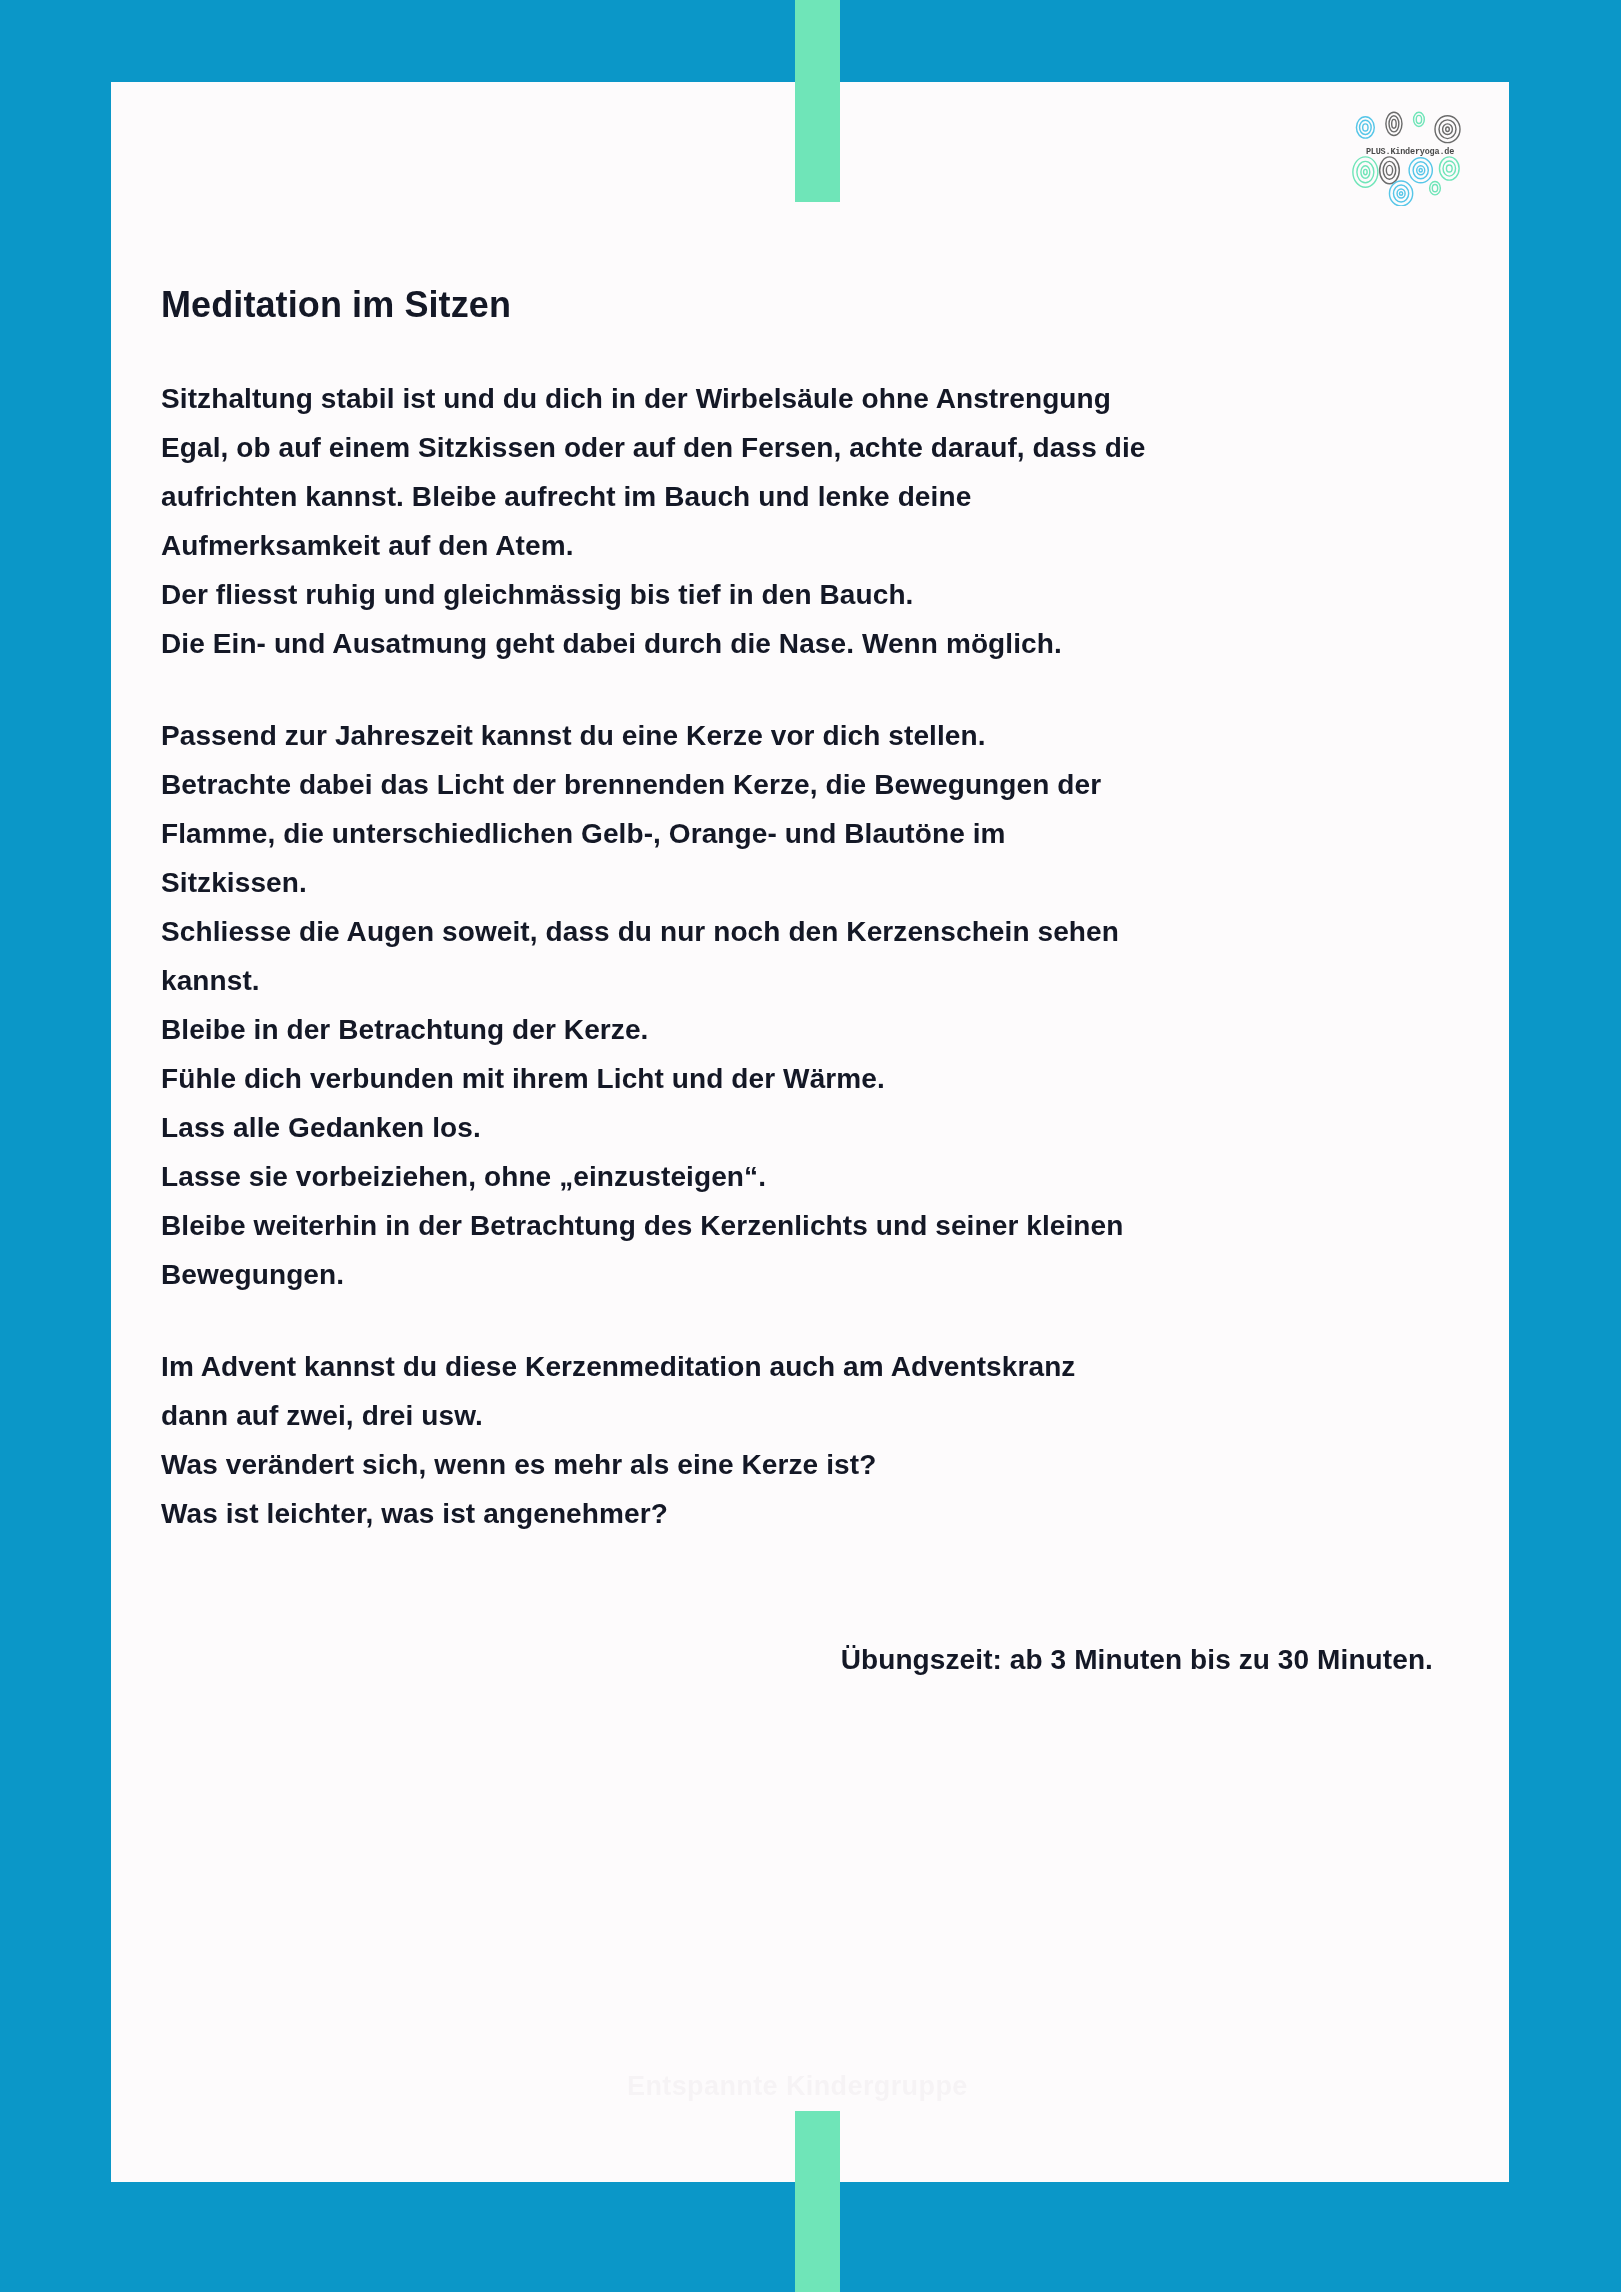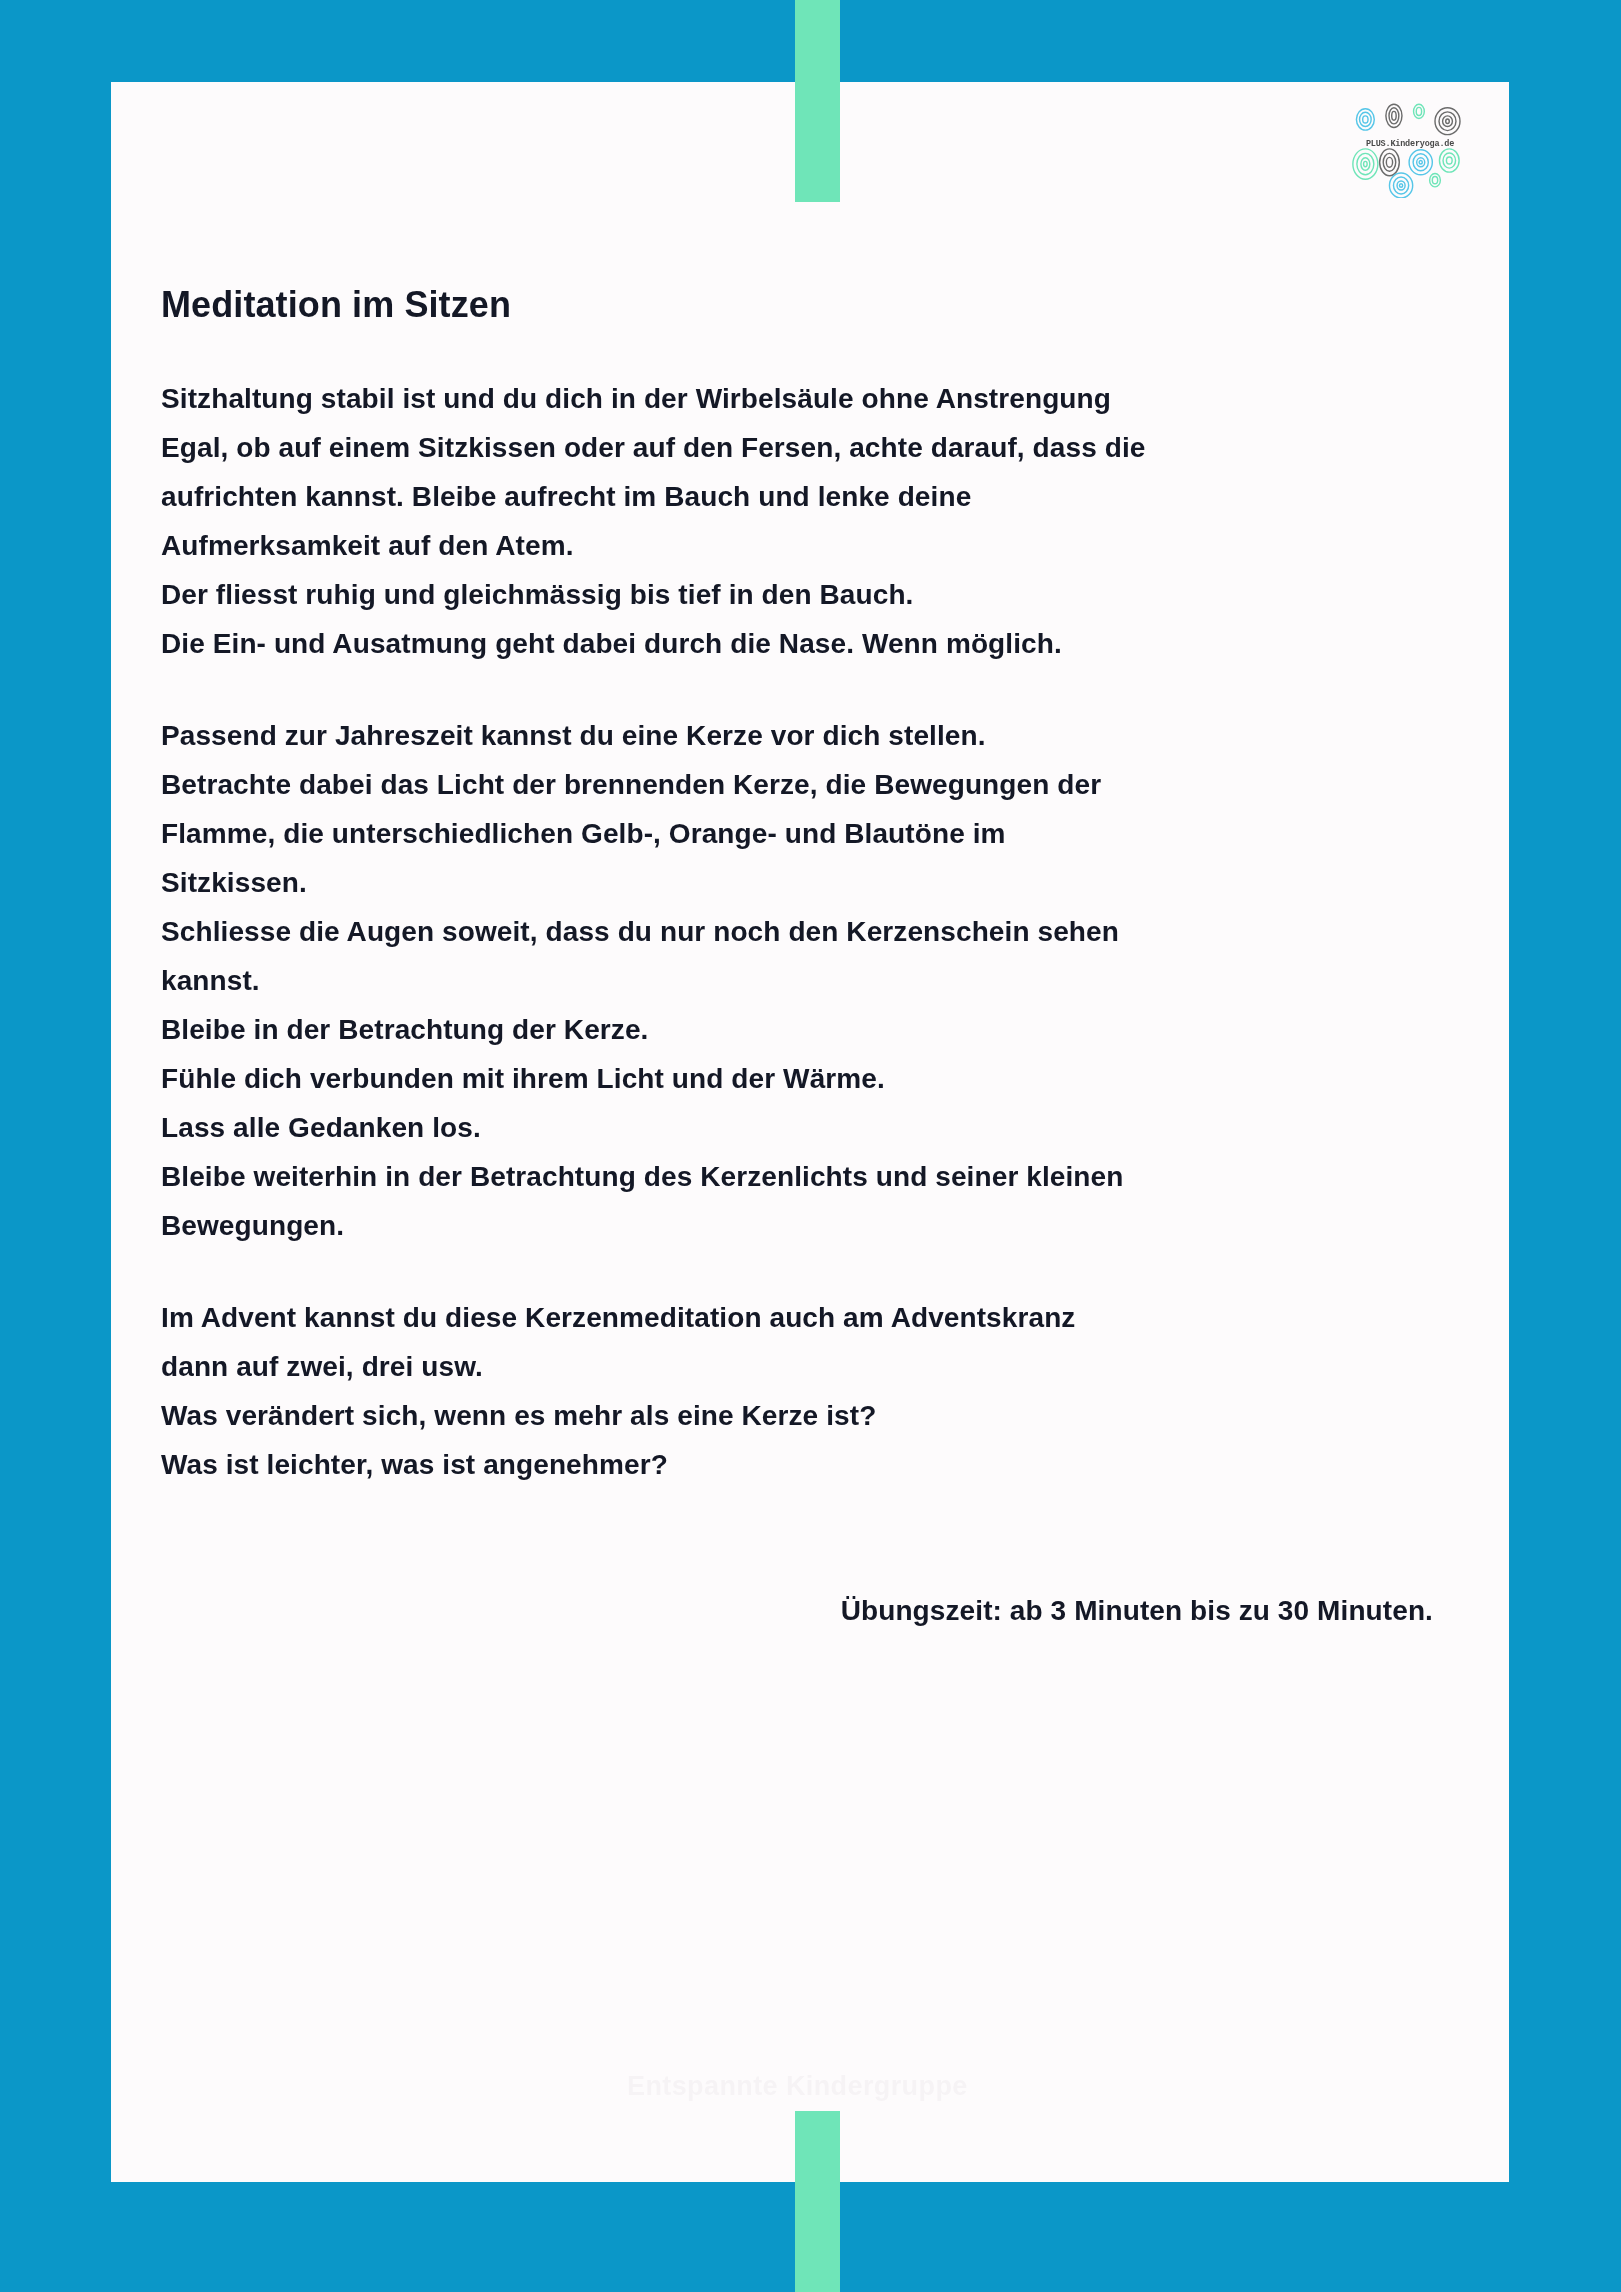--- a/index.html
+++ b/index.html
@@ -41,21 +41,21 @@
   }
   .accent-bar.bottom {
     top: 2111px;
     height: 182px;
   }
 
   
   .logo {
     position: absolute;
     left: 1349px;
-    top: 98px;
+    top: 106px;
     width: 122px;
     height: 100px;
   }
   .logo svg { display: block; width: 100%; height: 100%; }
   .logo-wordmark {
     position: absolute;
     left: 0;
     top: 41px;
     width: 122px;
     text-align: center;
@@ -204,20 +204,21 @@
     <div class="para">
       <span class="line">Passend zur Jahreszeit kannst du eine Kerze vor dich stellen.</span>
       <span class="line">Betrachte dabei das Licht der brennenden Kerze, die Bewegungen der</span>
       <span class="line">Flamme, die unterschiedlichen Gelb-, Orange- und Blautöne im</span>
       <span class="line">Sitzkissen.</span>
       <span class="line">Schliesse die Augen soweit, dass du nur noch den Kerzenschein sehen</span>
       <span class="line">kannst.</span>
       <span class="line">Bleibe in der Betrachtung der Kerze.</span>
       <span class="line">Fühle dich verbunden mit ihrem Licht und der Wärme.</span>
       <span class="line">Lass alle Gedanken los.</span>
+      <span class="line">Lasse sie vorbeiziehen, ohne „einzusteigen“.</span>
       <span class="line">Bleibe weiterhin in der Betrachtung des Kerzenlichts und seiner kleinen</span>
       <span class="line">Bewegungen.</span>
     </div>
 
     <div class="para">
       <span class="line">Im Advent kannst du diese Kerzenmeditation auch am Adventskranz</span>
       <span class="line">dann auf zwei, drei usw.</span>
       <span class="line">Was verändert sich, wenn es mehr als eine Kerze ist?</span>
       <span class="line">Was ist leichter, was ist angenehmer?</span>
     </div>

